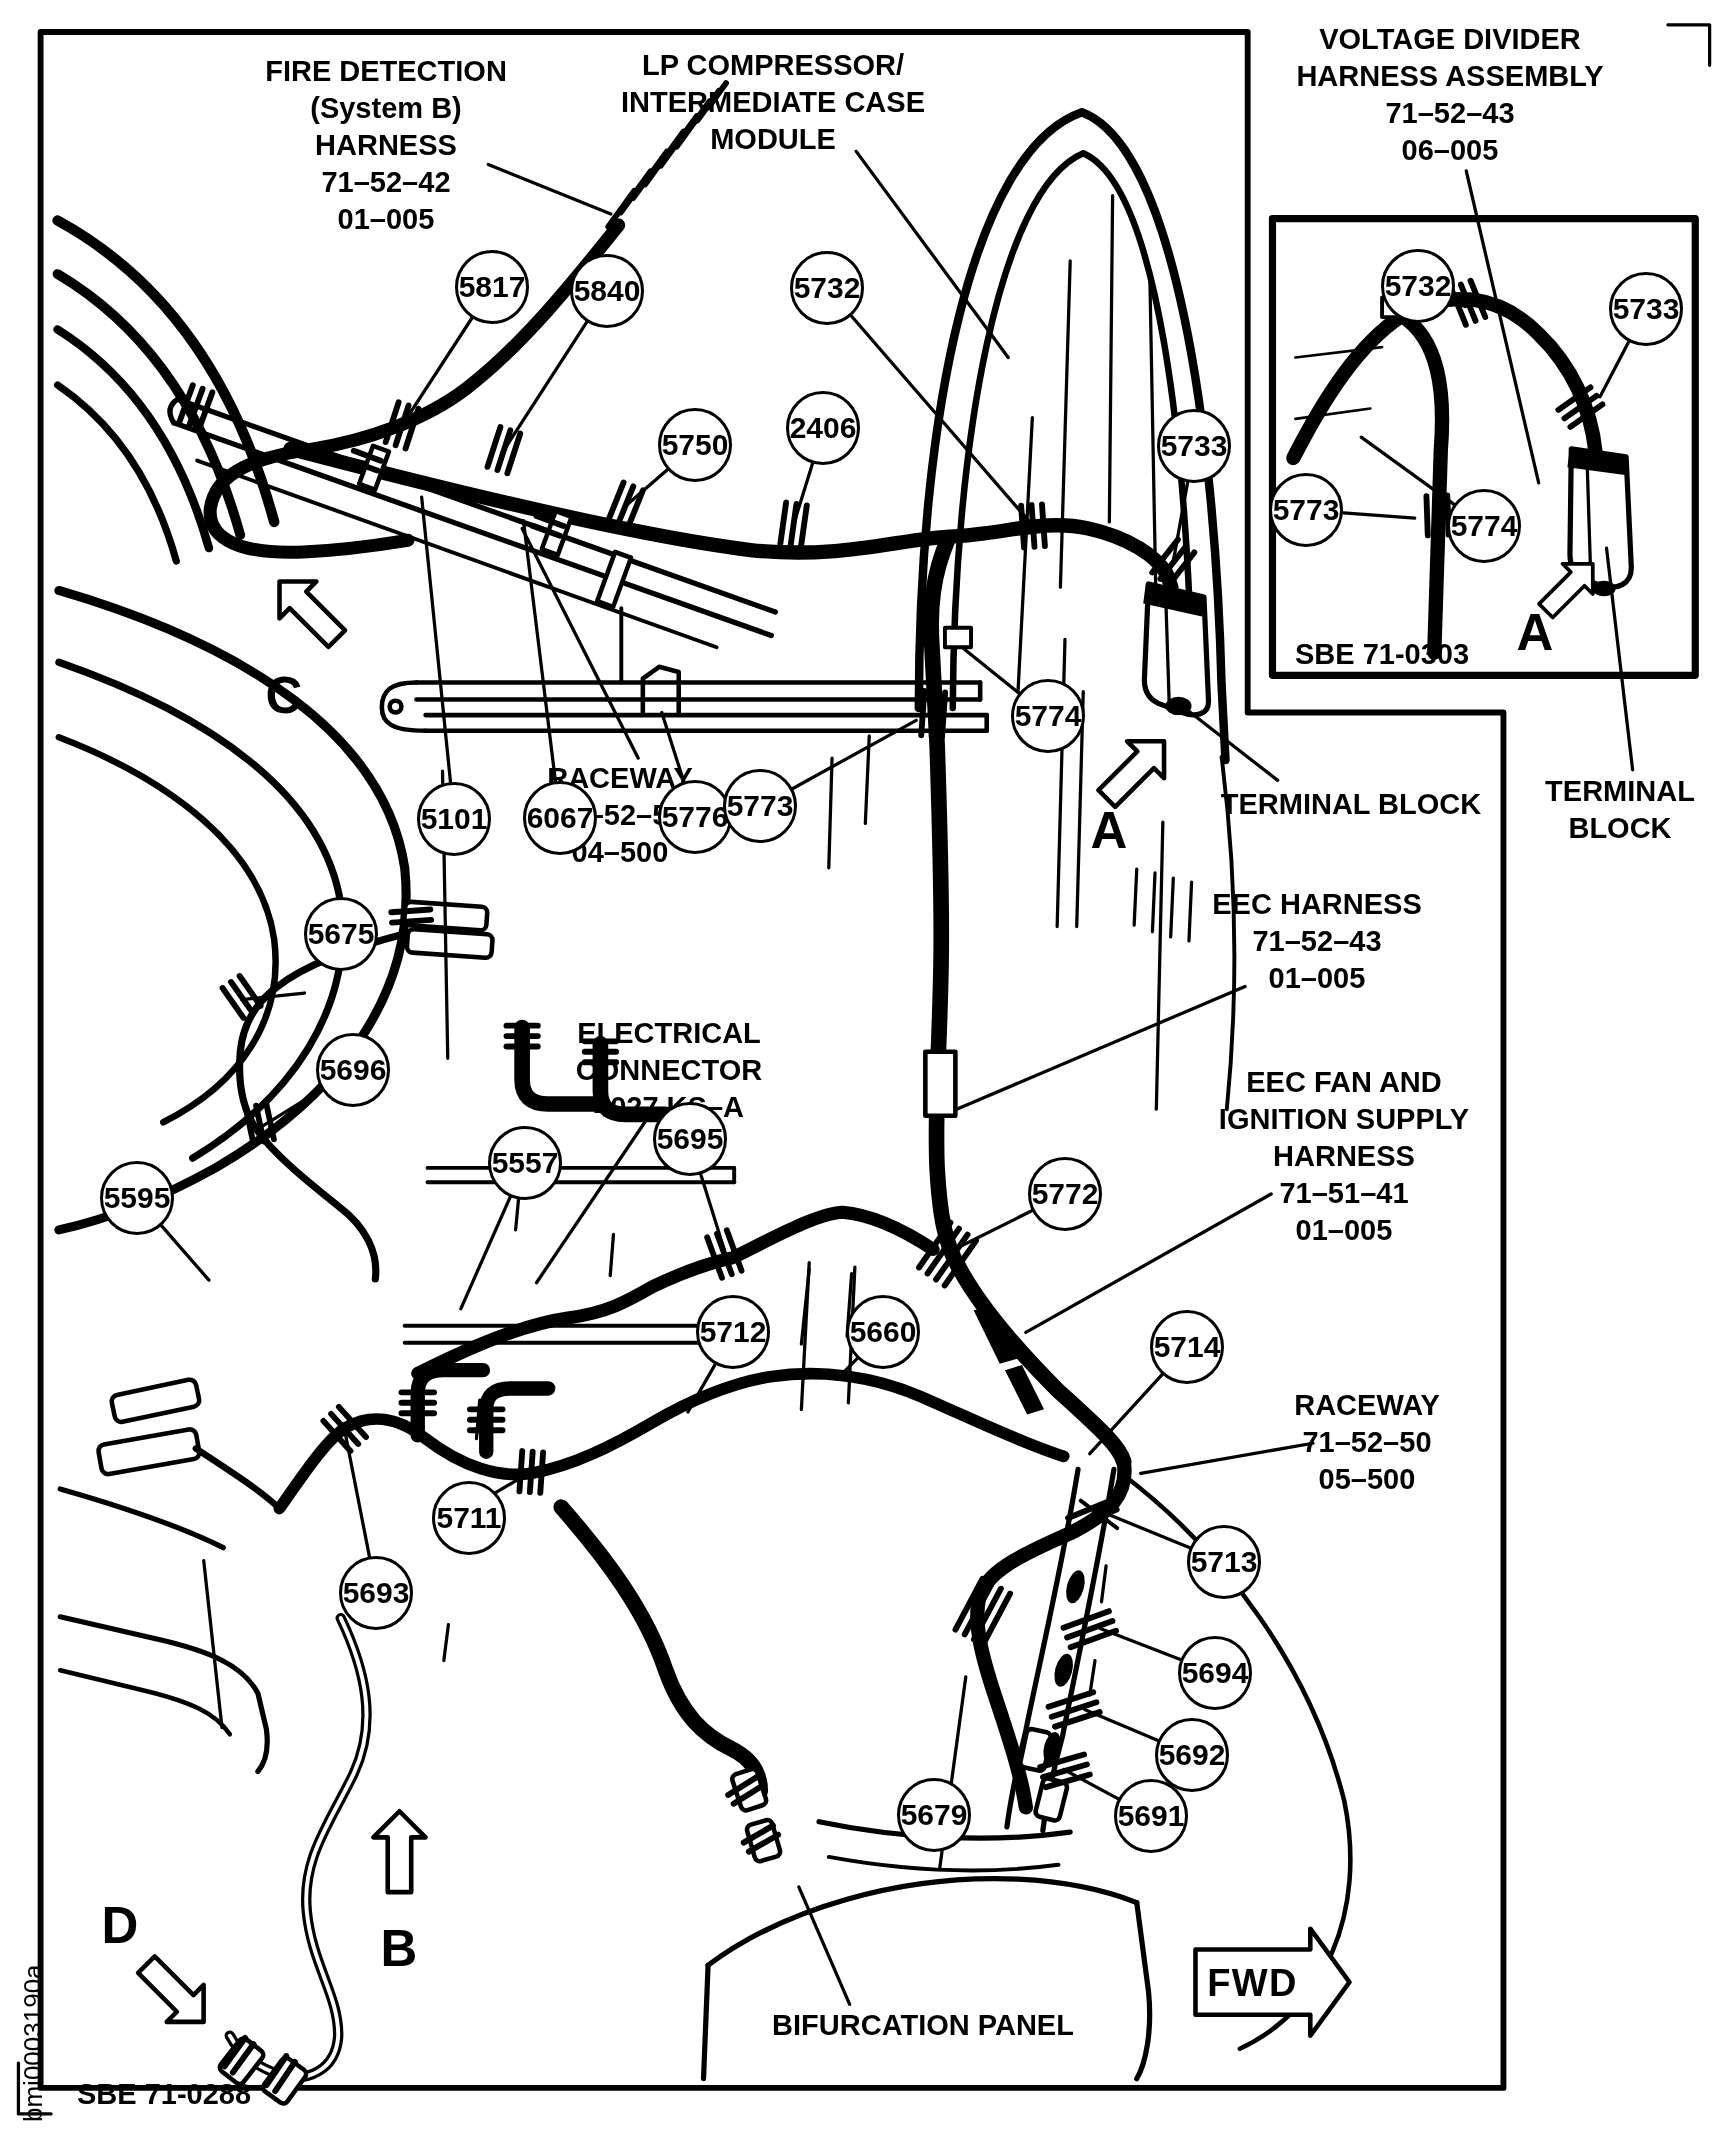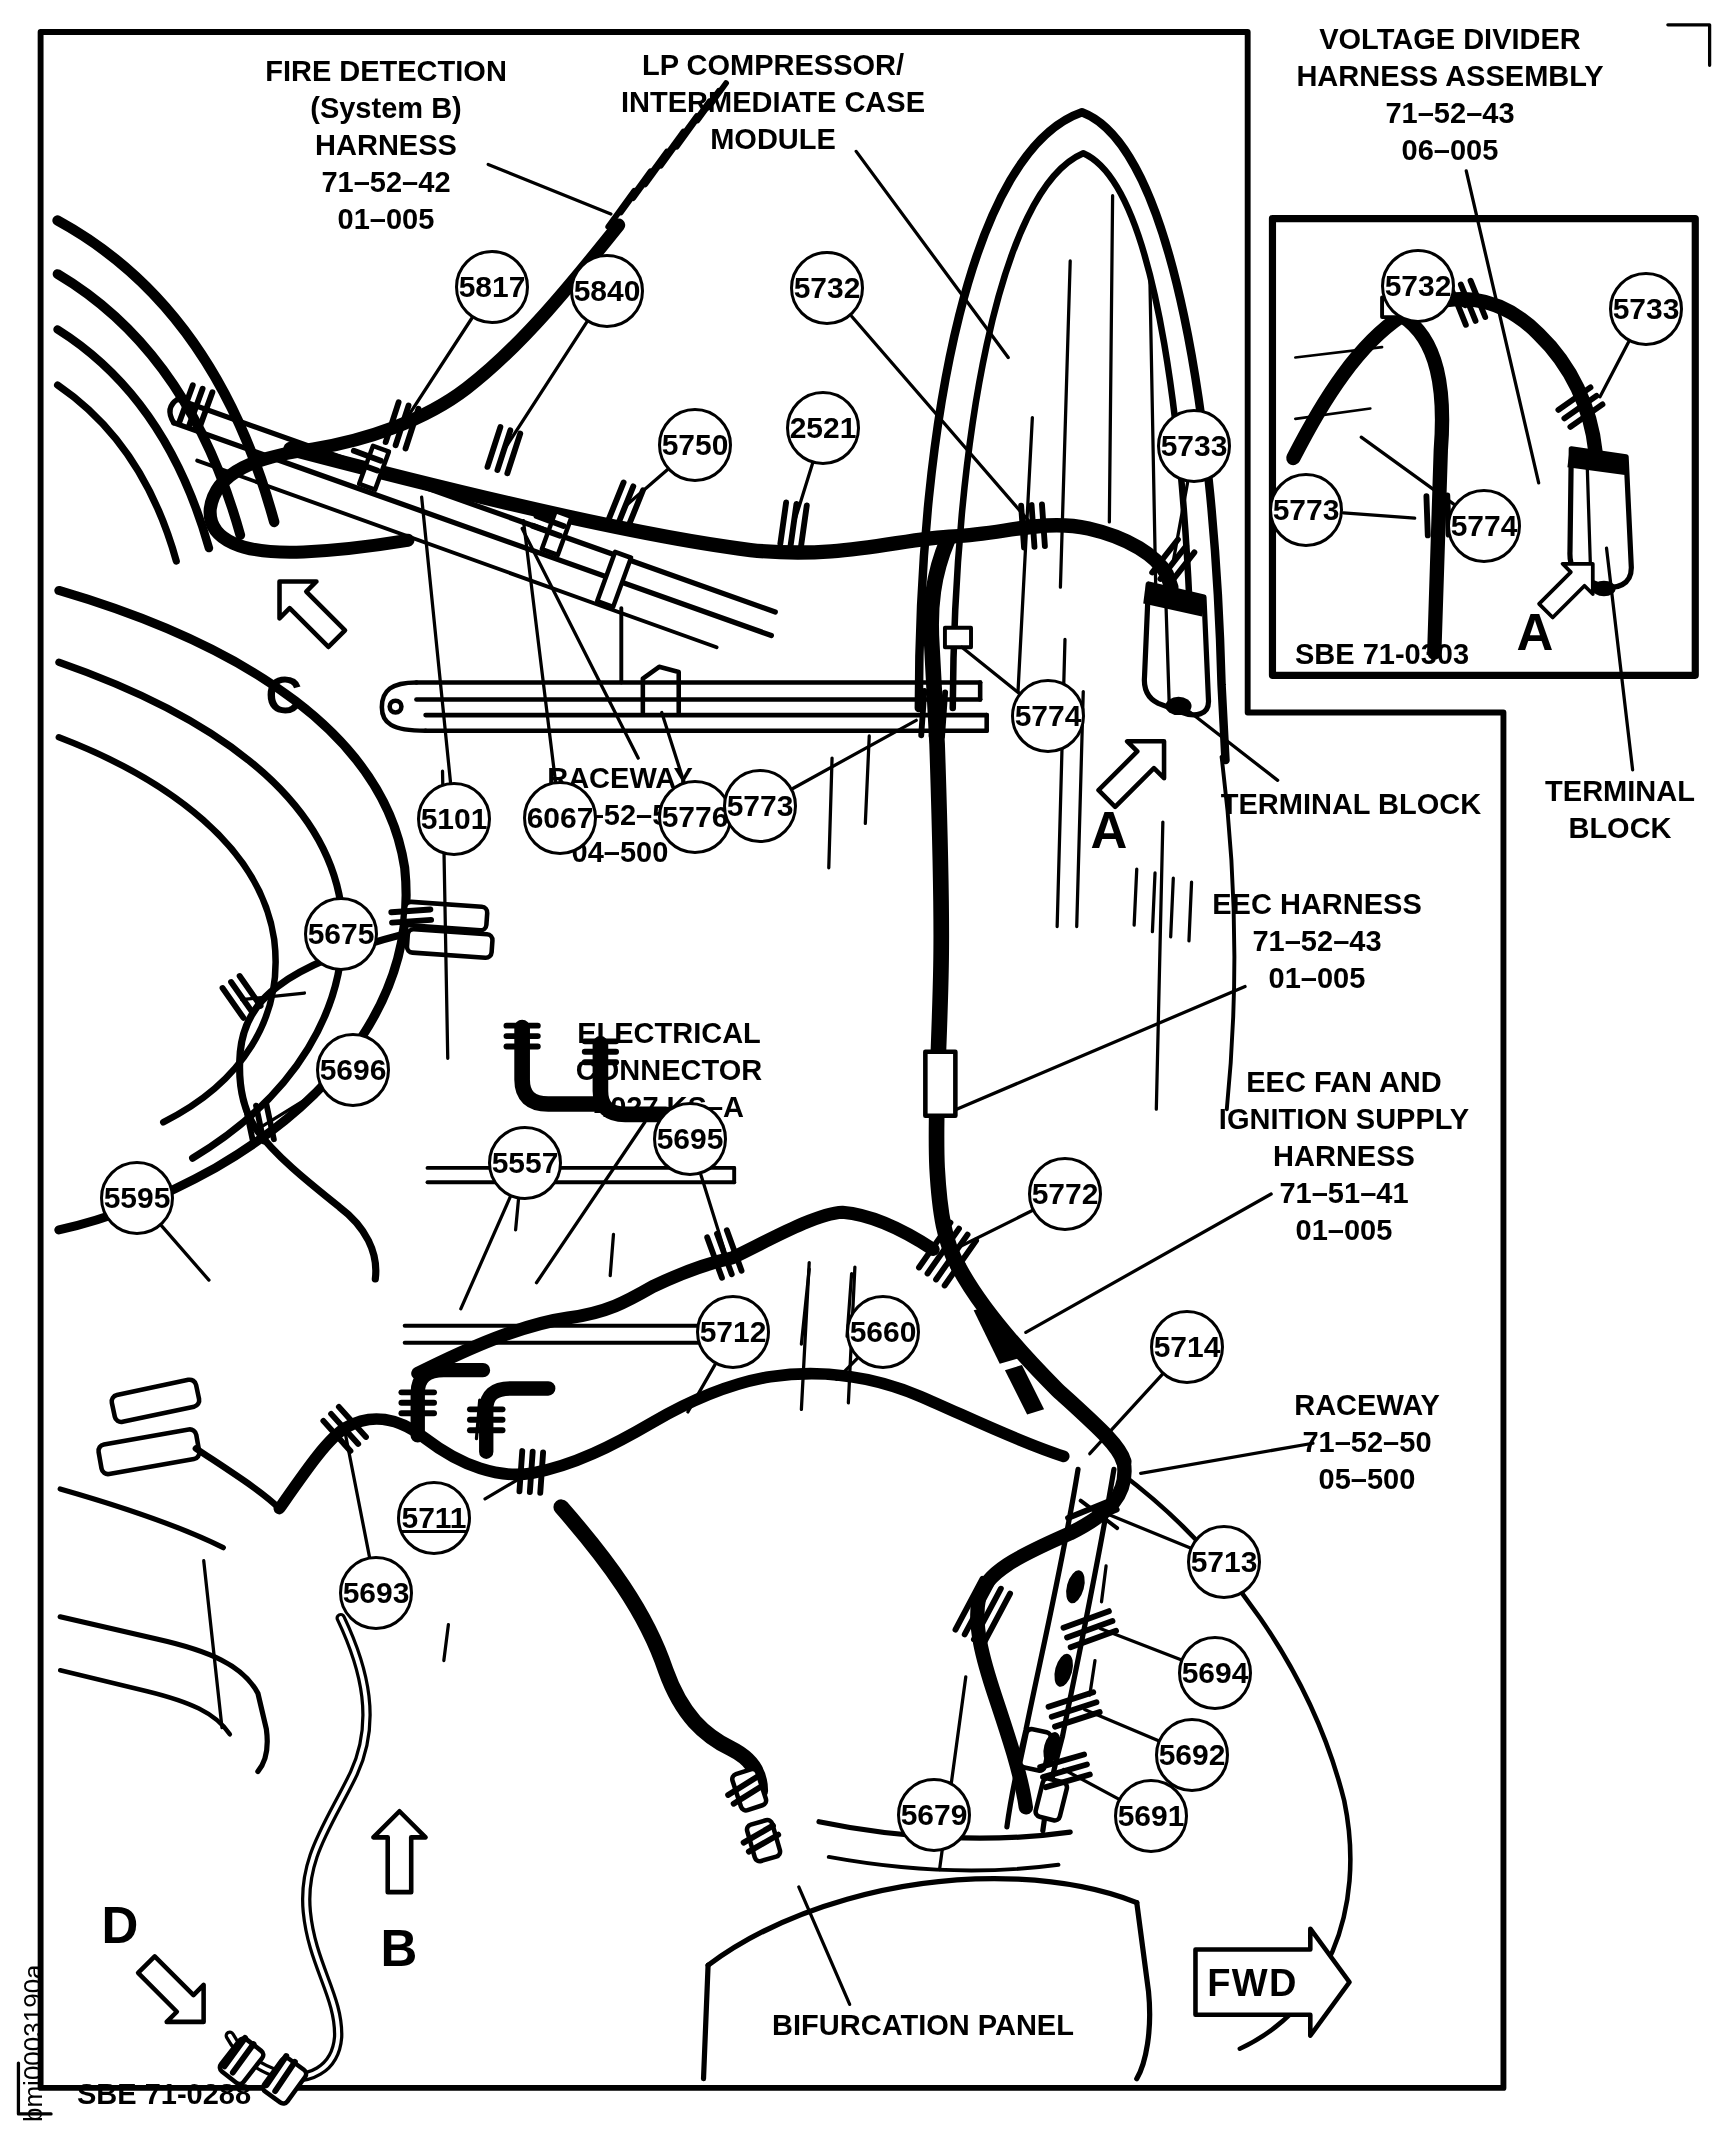--- a/index.html
+++ b/index.html
@@ -495,37 +495,37 @@
 71–52–50
 05–500</div>
     <div class="letter" style="left: 284px; top: 695px;">C</div>
     <div class="letter" style="left: 1109px; top: 830px;">A</div>
     <div class="letter" style="left: 1535px; top: 632px;">A</div>
     <div class="letter" style="left: 399px; top: 1948px;">B</div>
     <div class="letter" style="left: 120px; top: 1925px;">D</div>
     <div class="callout" style="left: 455px; top: 250px;">5817</div>
     <div class="callout" style="left: 570px; top: 254px;">5840</div>
     <div class="callout" style="left: 658px; top: 408px;">5750</div>
-    <div class="callout" style="left: 786px; top: 391px;">2521</div>
+    <div class="callout" style="left: 786px; top: 391px;">2406</div>
     <div class="callout" style="left: 790px; top: 251px;">5732</div>
     <div class="callout" style="left: 1157px; top: 409px;">5733</div>
     <div class="callout" style="left: 417px; top: 782px;">5101</div>
     <div class="callout" style="left: 523px; top: 781px;">6067</div>
     <div class="callout" style="left: 658px; top: 780px;">5776</div>
     <div class="callout" style="left: 723px; top: 769px;">5773</div>
     <div class="callout" style="left: 1011px; top: 679px;">5774</div>
     <div class="callout" style="left: 304px; top: 897px;">5675</div>
     <div class="callout" style="left: 316px; top: 1033px;">5696</div>
     <div class="callout" style="left: 100px; top: 1161px;">5595</div>
     <div class="callout" style="left: 488px; top: 1126px;">5557</div>
     <div class="callout" style="left: 653px; top: 1102px;">5695</div>
     <div class="callout" style="left: 1028px; top: 1157px;">5772</div>
     <div class="callout" style="left: 696px; top: 1295px;">5712</div>
     <div class="callout" style="left: 846px; top: 1295px;">5660</div>
-    <div class="callout" style="left: 397px; top: 1481px; text-decoration: underline;">5711</div>
+    <div class="callout" style="left: 432px; top: 1481px;">5711</div>
     <div class="callout" style="left: 339px; top: 1556px;">5693</div>
     <div class="callout" style="left: 1150px; top: 1310px;">5714</div>
     <div class="callout" style="left: 1187px; top: 1525px;">5713</div>
     <div class="callout" style="left: 1178px; top: 1636px;">5694</div>
     <div class="callout" style="left: 1155px; top: 1718px;">5692</div>
     <div class="callout" style="left: 1114px; top: 1779px;">5691</div>
     <div class="callout" style="left: 897px; top: 1778px;">5679</div>
     <div class="callout" style="left: 1381px; top: 249px;">5732</div>
     <div class="callout" style="left: 1609px; top: 272px;">5733</div>
     <div class="callout" style="left: 1269px; top: 473px;">5773</div>

